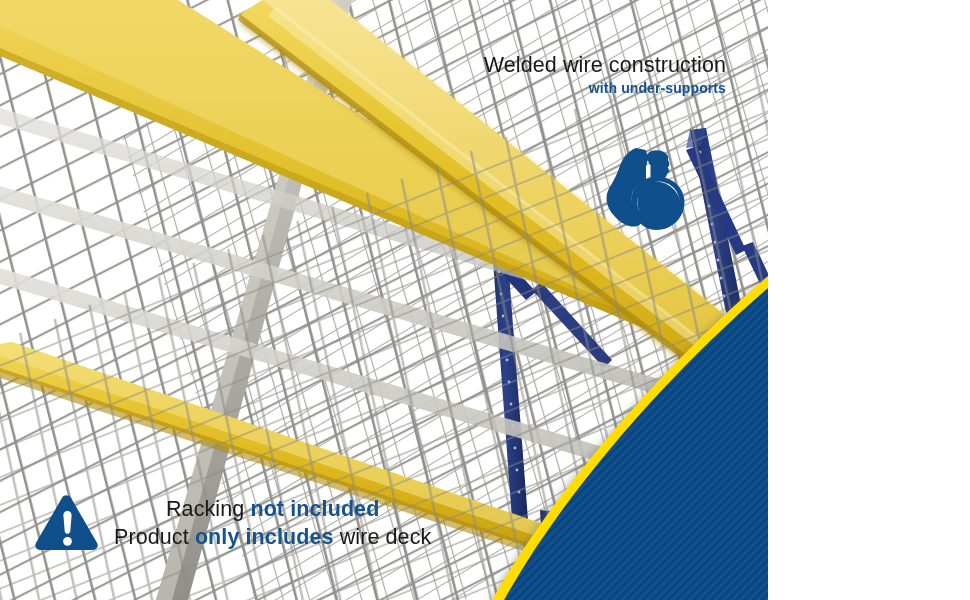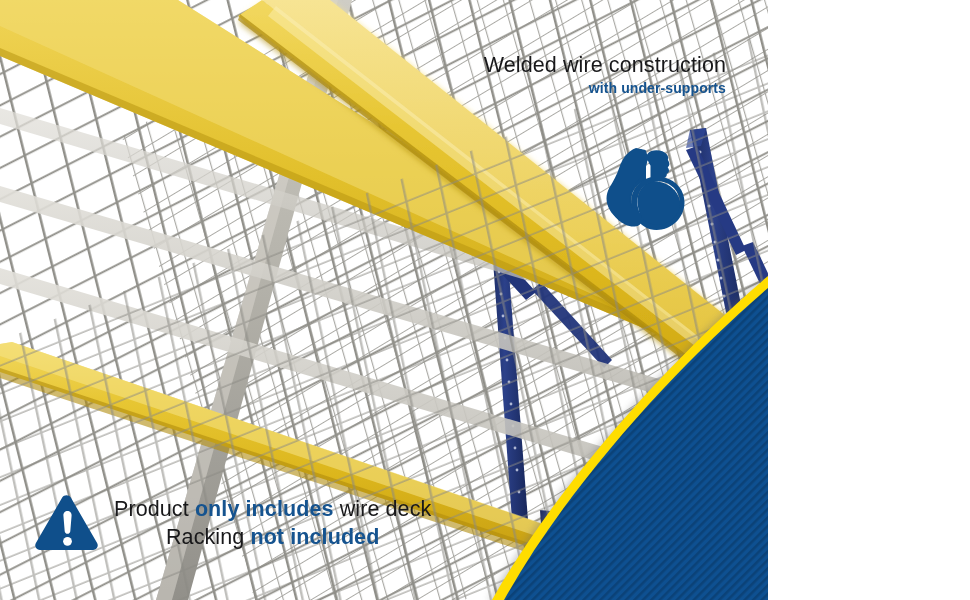--- a/index.html
+++ b/index.html
@@ -403,18 +403,18 @@
                L59.1,55.9 C62.7,55.9 64.9,52.0 63.1,48.9
                L36.8,3.6 C35.0,0.5 30.0,0.5 28.2,3.6 Z" fill="#0f4f8b"></path>
       <path d="M33.5,17 C31.1,17 29.2,19.1 29.4,21.5
                L30.7,37.2 C30.8,38.7 32.0,39.8 33.5,39.8
                C35.0,39.8 36.2,38.7 36.3,37.2
                L37.6,21.5 C37.8,19.1 35.9,17 33.5,17 Z" fill="#ffffff"></path>
       <circle cx="33.5" cy="47.3" r="4.4" fill="#ffffff"></circle>
     </svg>
 
     <div class="texts">
+      <div class="callout-line"><span>Racking </span><b>not included</b></div>
       <div class="callout-line"><span>Product </span><b>only includes</b><span> wire deck</span></div>
-      <div class="callout-line"><span>Racking </span><b>not included</b></div>
     </div>
   </div>
 
 </div>
 
 </body></html>

